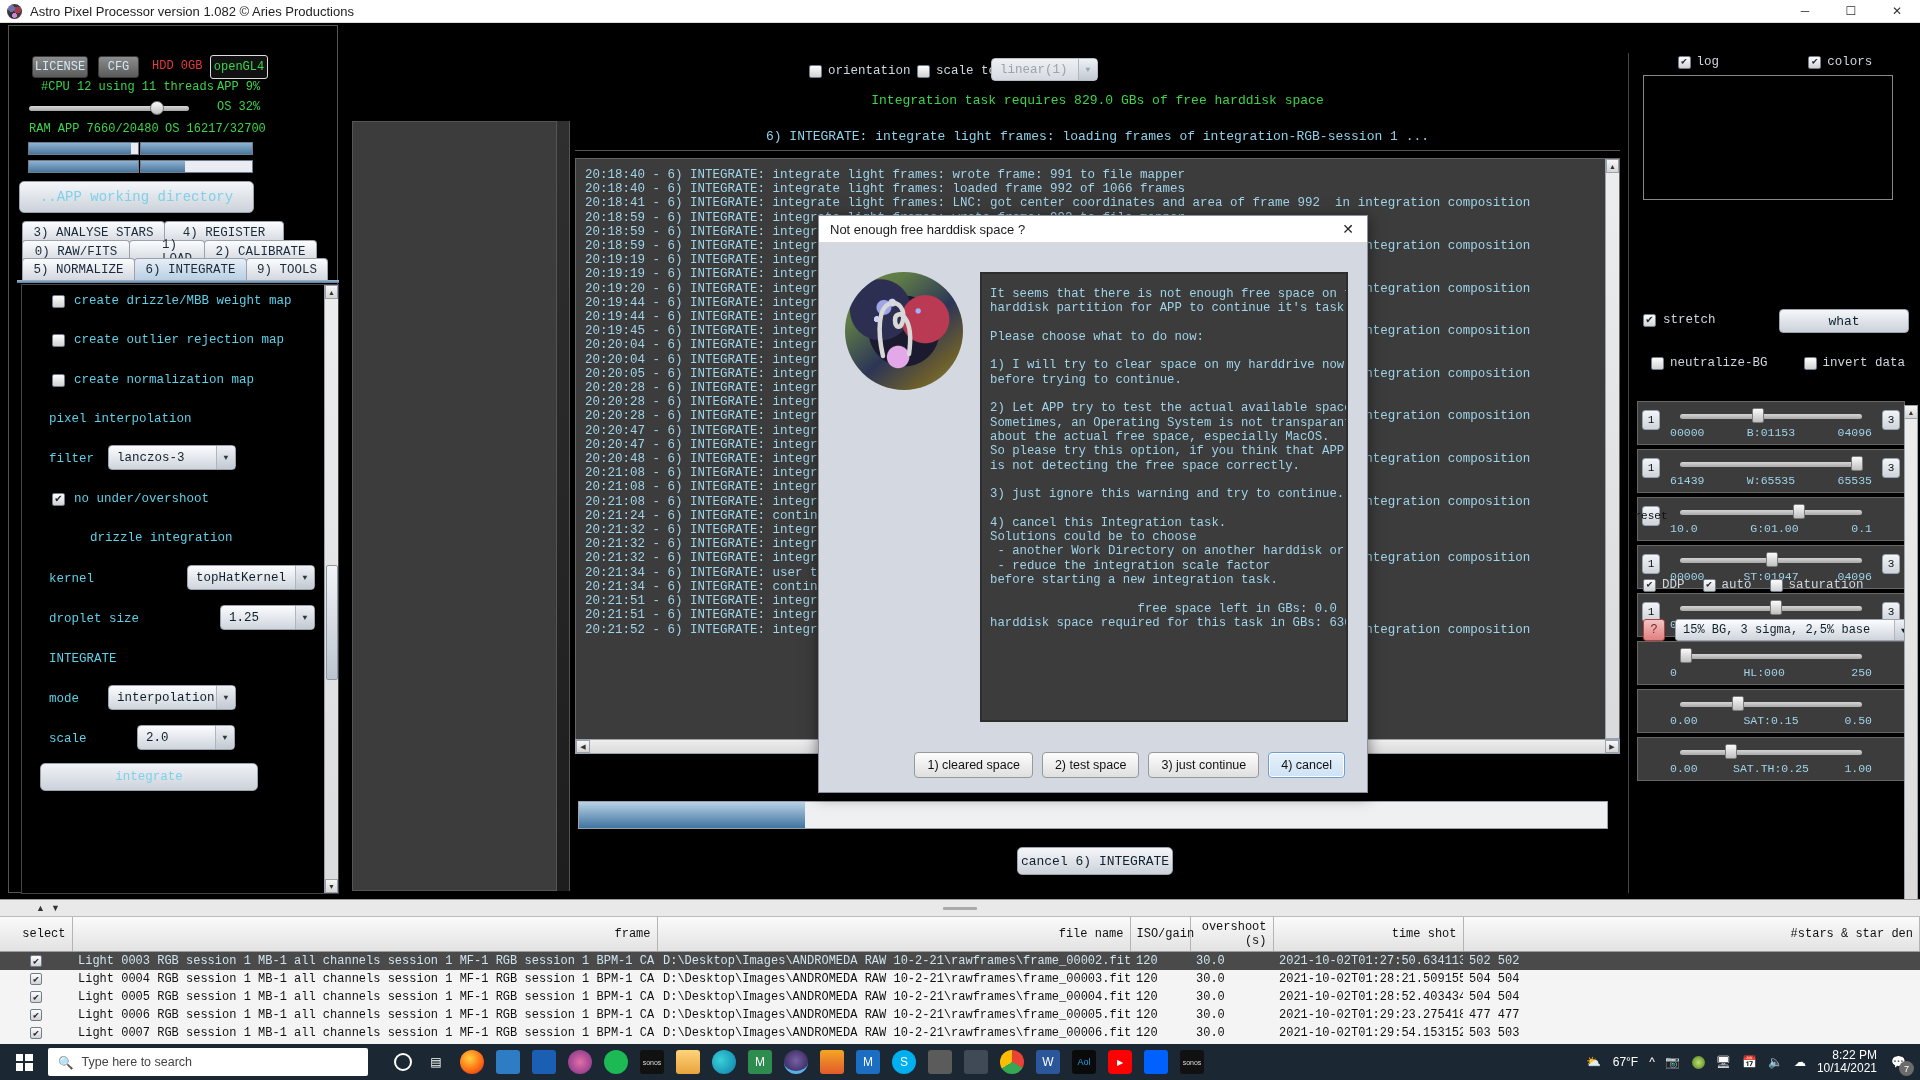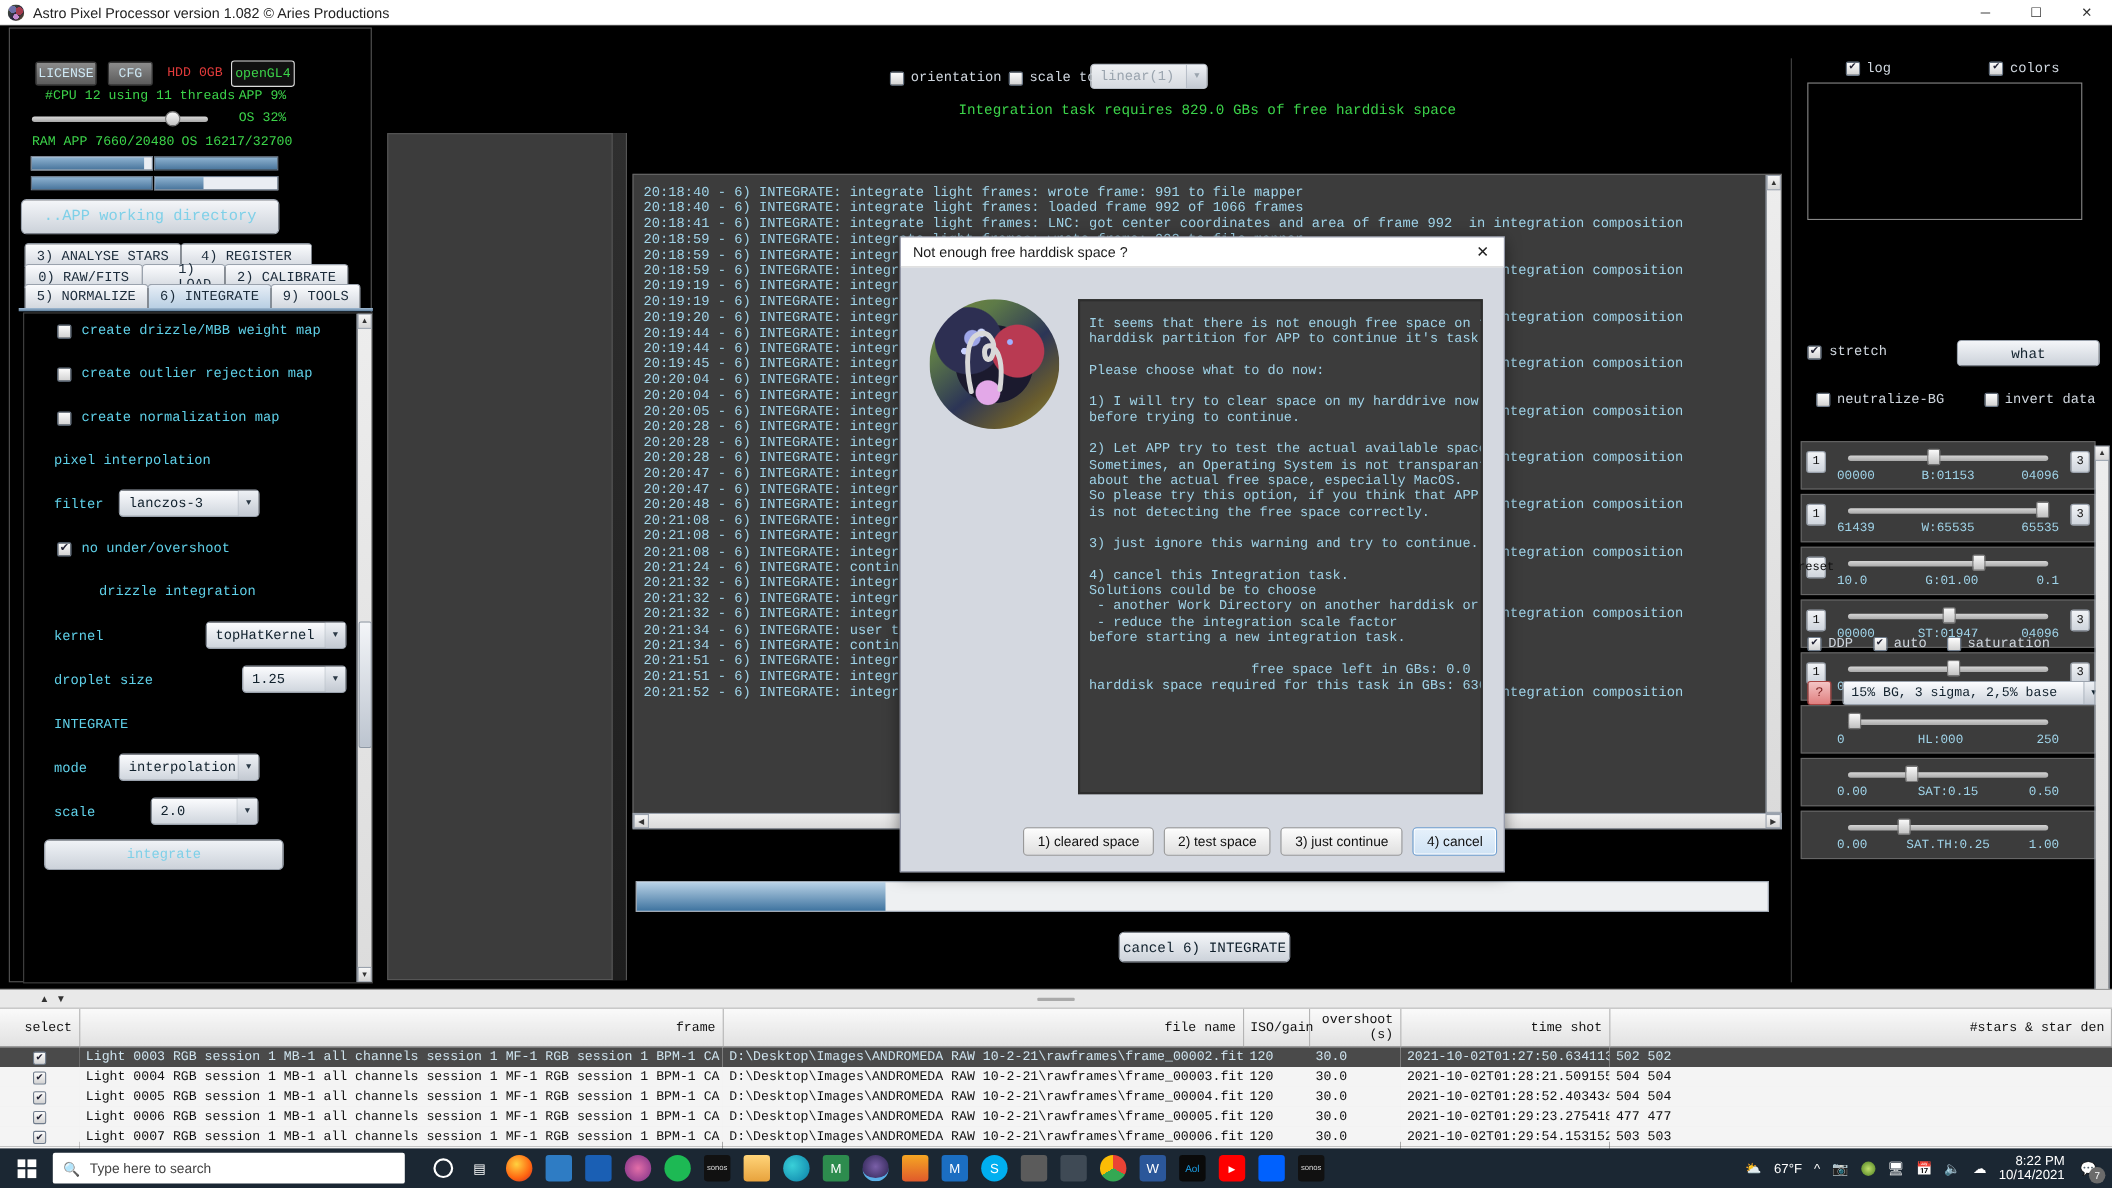--- a/index.html
+++ b/index.html
@@ -265,21 +265,21 @@
       radial-gradient(circle at 30% 32%, #2d2f52 0 26%, transparent 27%),
       radial-gradient(circle at 50% 50%, #1b1a2e 0 42%, transparent 43%),
       linear-gradient(140deg,#7a8a3a 0%,#5d7a48 25%,#2c3556 55%,#6a5d2d 80%,#8a8a46 100%);
   }
   #dlgLogo .aries{position:absolute;left:30px;top:22px;width:56px;height:74px;
     border:0;}
   #dlgMsg{position:absolute;left:161px;top:56px;width:368px;height:450px;
     background:#3c3c3c;border:2px solid #2d2d2d;overflow:hidden;}
   #dlgMsgTxt{padding:13px 8px 0 8px;font-family:"Liberation Mono",monospace;
     font-size:12.3px;line-height:14.3px;color:#9fd3e8;white-space:pre;}
-  #dlgBtns{position:absolute;left:16px;bottom:12px;width:550px;height:28px;
+  #dlgBtns{position:absolute;left:0;bottom:12px;width:550px;height:28px;
     display:flex;justify-content:flex-end;gap:9px;padding-right:24px;}
   .dlgbtn{height:26px;padding:0 12px;background:linear-gradient(#fdfdfd,#dfdfdf);
     border:1px solid #999;border-radius:4px;font-size:12.5px;color:#111;
     display:flex;align-items:center;justify-content:center;}
   .dlgbtn.focus{background:linear-gradient(#e6f1fb,#cfe2f4);border-color:#6f9fd0;
     box-shadow:inset 0 0 0 1px #fff;}
 
   
   #taskbar{position:absolute;left:0;top:1044px;width:1920px;height:36px;background:#1b2733;}
   #startBtn{position:absolute;left:0;top:0;width:48px;height:36px;
@@ -427,20 +427,21 @@
       <span class="chk"></span>
       <span>scale to fit</span>
     </div>
     <div class="combo" id="stretchCombo">
       <span class="v mono" style="color:#9aa4ae;">linear(1)</span>
       <span class="arrow" style="color:#9aa4ae;">▼</span>
     </div>
     <div id="diskWarn">Integration task requires 829.0 GBs of free harddisk space</div>
   </div>
 
+  <div id="logHeader">6) INTEGRATE: integrate light frames: loading frames of integration-RGB-session 1 ...</div>
 
   <div id="logPane">
     <div id="logLines">20:18:40 - 6) INTEGRATE: integrate light frames: wrote frame: 991 to file mapper
 20:18:40 - 6) INTEGRATE: integrate light frames: loaded frame 992 of 1066 frames
 20:18:41 - 6) INTEGRATE: integrate light frames: LNC: got center coordinates and area of frame 992  in integration composition
 20:18:59 - 6) INTEGRATE: integrate light frames: wrote frame: 992 to file mapper
 20:18:59 - 6) INTEGRATE: integrate light frames: loaded frame 993 of 1066 frames
 20:18:59 - 6) INTEGRATE: integrate light frames: LNC: got center coordinates and area of frame 993  in integration composition
 20:19:19 - 6) INTEGRATE: integrate light frames: wrote frame: 993 to file mapper
 20:19:19 - 6) INTEGRATE: integrate light frames: loaded frame 994 of 1066 frames

